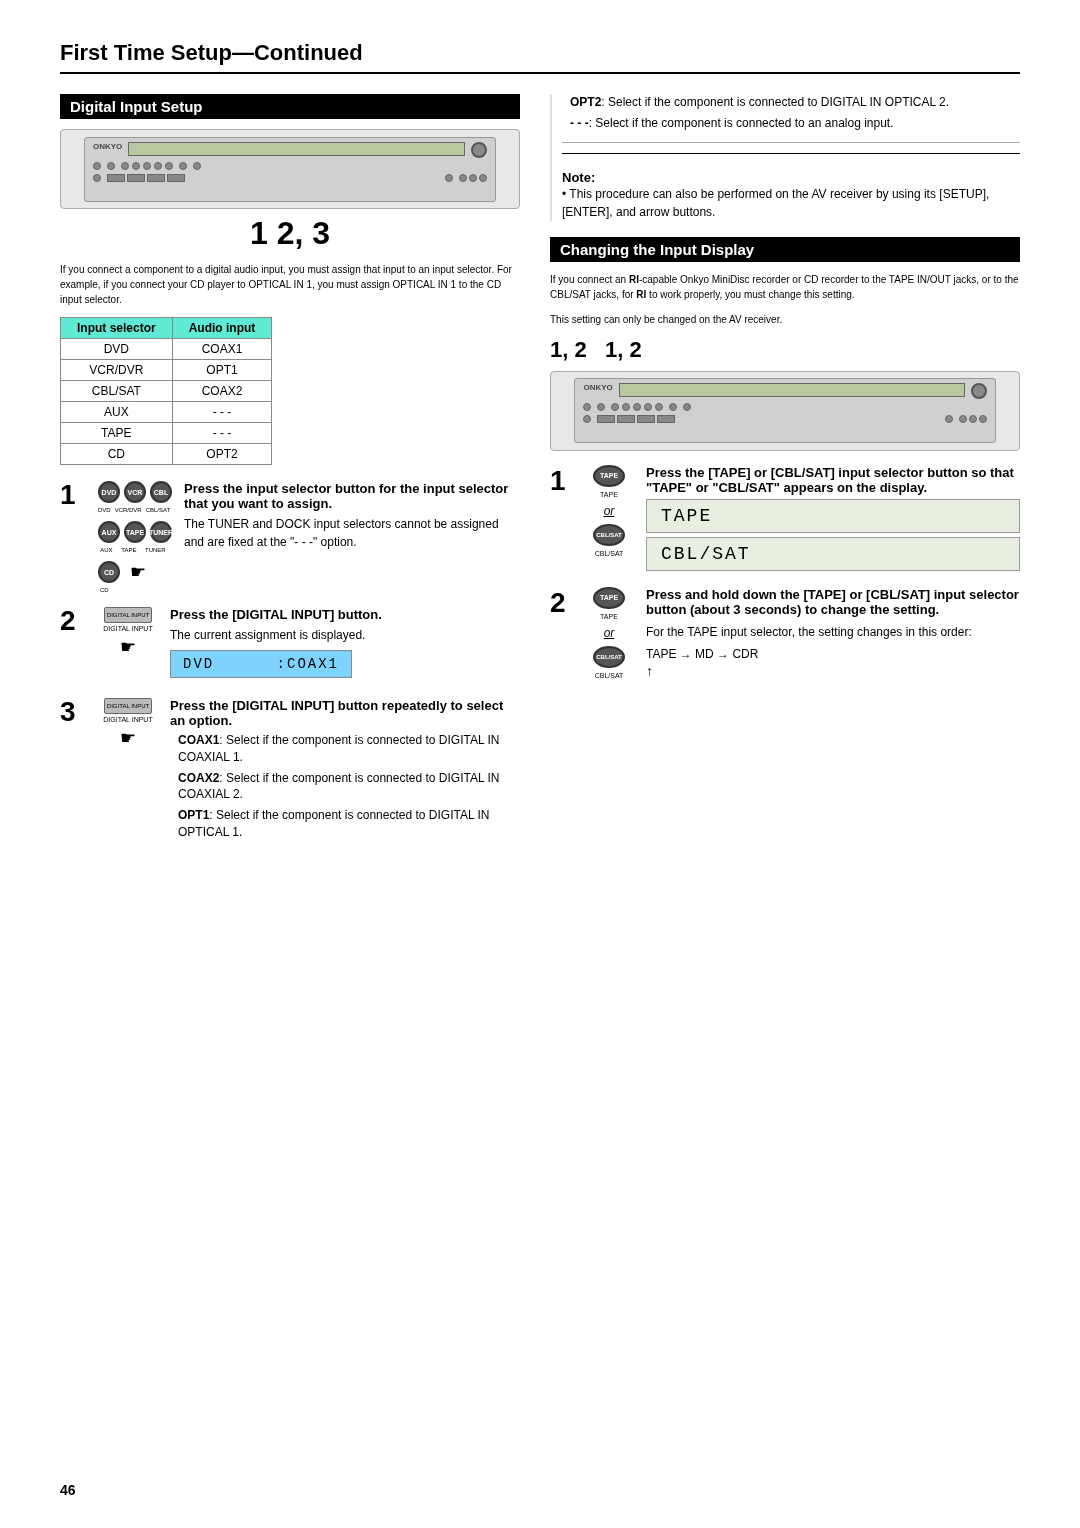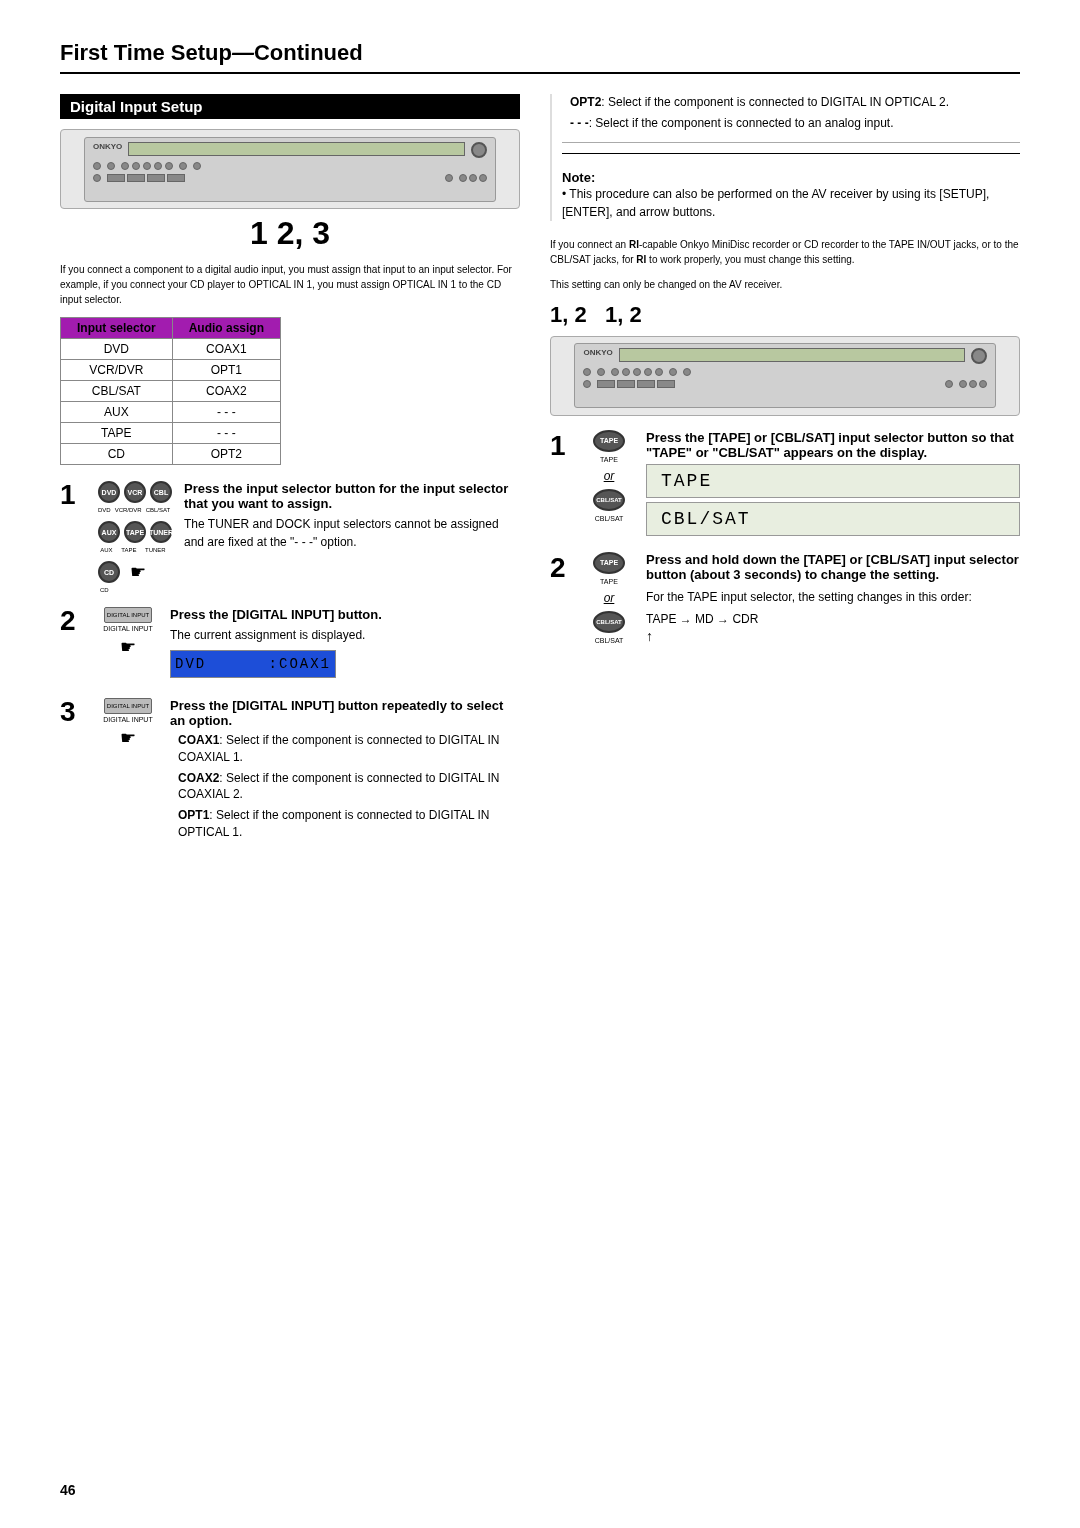--- a/index.html
+++ b/index.html
@@ -102,21 +102,21 @@
       margin-bottom: 10px;
     }
     table.assignment-table {
       border-collapse: collapse;
       margin-bottom: 16px;
       font-size: 12px;
     }
     table.assignment-table th {
       border: 1px solid #888;
       padding: 3px 16px;
-      background: #a21caf;
+      background: #5eead4;
       font-weight: bold;
       margin-left: 20px;
     }
     table.assignment-table td {
       border: 1px solid #888;
       padding: 3px 16px;
       text-align: center;
     }
     .step-row {
       display: flex;
@@ -153,24 +153,24 @@
     .btn-circle-label {
       font-size: 7px;
       color: #fff;
       font-weight: bold;
     }
     .step-content { flex: 1; }
     .step-title { font-weight: bold; font-size: 13px; margin-bottom: 4px; }
     .step-body { font-size: 12px; line-height: 1.5; }
     .display-box {
       border: 1px solid #888;
-      background: #1d4ed8;
+      background: #7dd3fc;
       font-family: 'Courier New', monospace;
       font-size: 14px;
-      padding: 5px 4px;
+      padding: 5px 12px;
       margin: 6px 0;
       letter-spacing: 2px;
       display: inline-block;
       min-width: 160px;
     }
     .option-list { margin-left: 8px; }
     .option-item { margin-bottom: 4px; font-size: 12px; line-height: 1.4; }
     .option-item b { font-weight: bold; }
     .note-box {
       border-top: 1px solid #000;
@@ -312,21 +312,21 @@
     </div>
 
     <div class="step-label-big">1   2, 3</div>
 
     <div class="body-text">If you connect a component to a digital audio input, you must assign that input to an input selector. For example, if you connect your CD player to OPTICAL IN 1, you must assign OPTICAL IN 1 to the CD input selector.</div>
 
     <table class="assignment-table">
       <thead>
         <tr>
           <th>Input selector</th>
-          <th>Audio assign</th>
+          <th>Audio input</th>
         </tr>
       </thead>
       <tbody>
         <tr>
             <td>DVD</td>
             <td>COAX1</td>
           </tr>
         <tr>
             <td>VCR/DVR</td>
             <td>OPT1</td>
@@ -457,20 +457,21 @@
         <div class="option-item"><b>- - -</b>: Select if the component is connected to an analog input.</div>
       </div>
       <hr class="thin">
       <div class="note-box">
         <div class="note-title">Note:</div>
         <div class="note-body">• This procedure can also be performed on the AV receiver by using its [SETUP], [ENTER], and arrow buttons.</div>
       </div>
     </div>
 
     <div class="changing-section">
+      <div class="section-header">Changing the Input Display</div>
 
       <div class="body-text">If you connect an <strong>RI</strong>-capable Onkyo MiniDisc recorder or CD recorder to the TAPE IN/OUT jacks, or to the CBL/SAT jacks, for <strong>RI</strong> to work properly, you must change this setting.</div>
       <div class="body-text">This setting can only be changed on the AV receiver.</div>
 
       <div style="display:flex;align-items:flex-end;gap:20px;margin-bottom:8px;">
         <div style="font-size:22px;font-weight:bold;">1, 2&nbsp;&nbsp;&nbsp;1, 2</div>
       </div>
       <div class="receiver-img" style="margin-bottom:14px;">
         <div class="receiver-inner">
           <div class="receiver-row">

